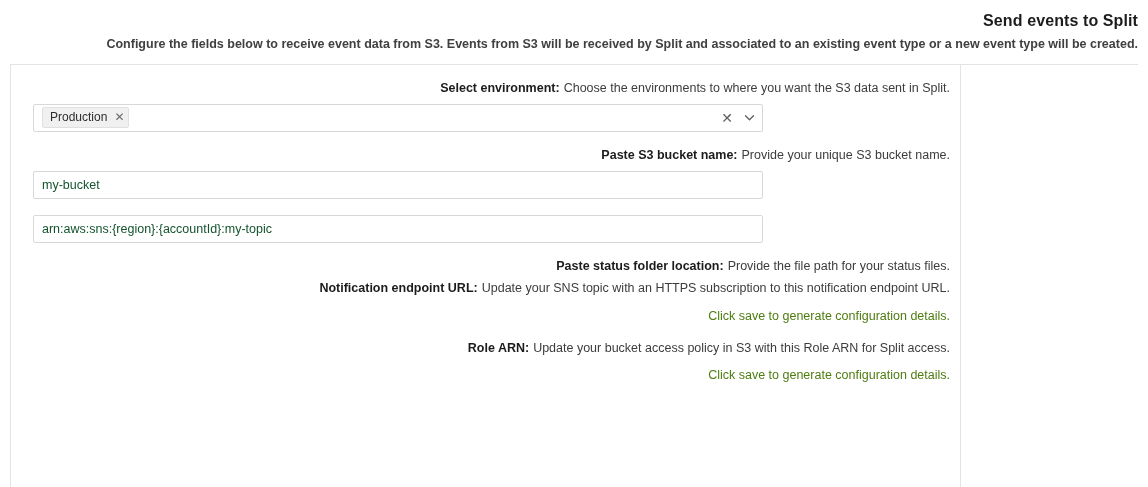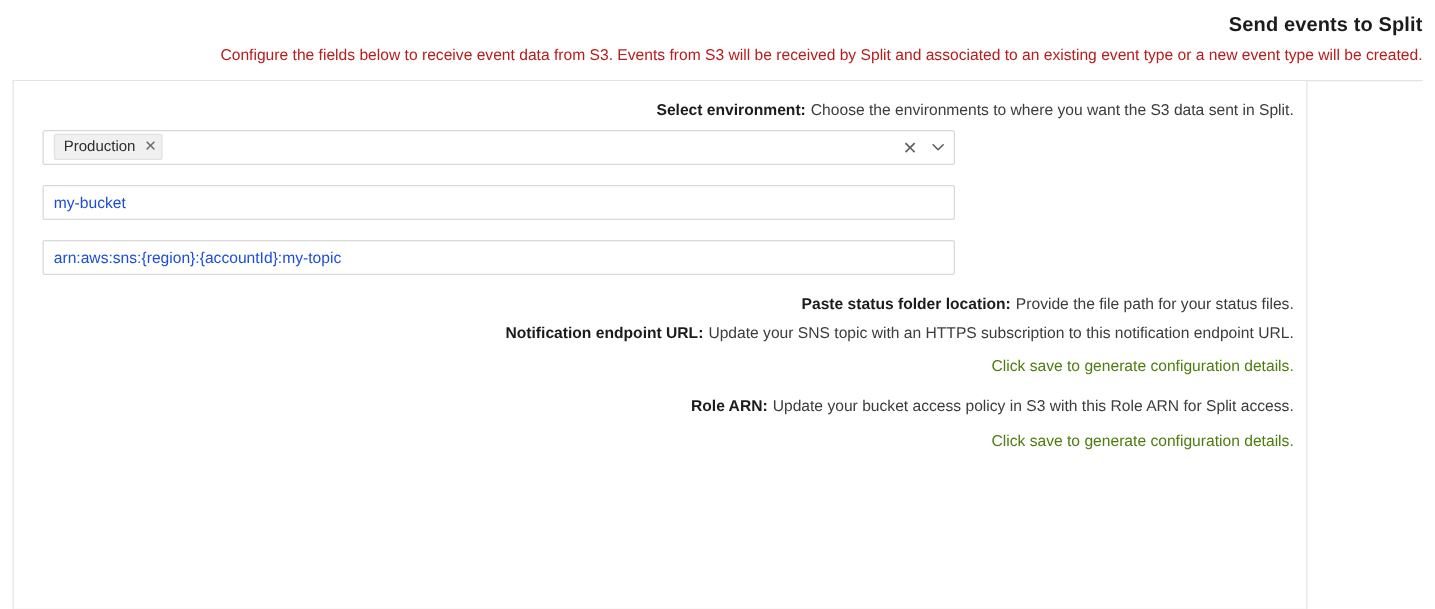--- a/index.html
+++ b/index.html
@@ -29,39 +29,40 @@
   }
   .page-title {
     font-size: 16px;
     font-weight: bold;
     color: #1c1c1c;
     margin: 0 0 6px 0;
     letter-spacing: 0.1px;
   }
   .page-subtitle {
     font-size: 12.5px;
-    color: #b91c1c;
+    color: #404040;
     margin: 0;
     line-height: 1.3;
+    font-weight: bold;
   }
 
   .divider {
     height: 1px;
     background: #e3e3e3;
     margin-top: 12px;
   }
 
   .card {
     border: 1px solid #e3e3e3;
     border-top: none;
     margin: 0 0 0 10px;
-    width: 1036px;
+    width: 951px;
     box-sizing: border-box;
     background: #ffffff;
-    padding: 16px 0 12px 0;
+    padding: 16px 0 12px 12px;
     height: 423px;
   }
 
   .field-block {
     padding: 0 10px;
     margin-bottom: 0;
   }
 
   .field-label-row {
     font-size: 12.5px;
@@ -85,21 +86,20 @@
     height: 28px;
     border: 1px solid #d8d8d8;
     border-radius: 2px;
     background: #ffffff;
     display: flex;
     align-items: center;
     padding: 0 8px;
     font-size: 12.5px;
     color: #2e2e2e;
     margin-bottom: 16px;
-    margin-left: 13px;
   }
 
   .multiselect {
     justify-content: space-between;
     padding-right: 6px;
   }
 
   .chip {
     display: inline-flex;
     align-items: center;
@@ -131,21 +131,21 @@
     line-height: 1;
     color: #5f5f5f;
     cursor: pointer;
   }
   .chevron {
     width: 13px;
     height: 13px;
     display: inline-block;
   }
 
-  .text-value { color: #1d4ed8; }
+  .text-value { color: #14532d; }
 
   .note-text {
     font-size: 12.5px;
     color: #4d7c0f;
     padding: 0 10px;
     margin-bottom: 18px;
   }
 
   .gap-small { margin-bottom: 12px; }
 </style>
@@ -176,20 +176,23 @@
           <span class="chevron">
             <svg width="13" height="13" viewBox="0 0 13 13" aria-hidden="true">
               <path d="M2.5 4.8 L6.5 8.8 L10.5 4.8" fill="none" stroke="#5f5f5f" stroke-width="1.3" stroke-linecap="round" stroke-linejoin="round"></path>
             </svg>
           </span>
         </span>
       </div>
     </div>
 
     <div class="field-block">
+      <div class="field-label-row">
+        <span class="field-label-strong">Paste S3 bucket name:</span><span class="field-label-desc">Provide your unique S3 bucket name.</span>
+      </div>
       <div class="input-box">
         <span class="text-value">my-bucket</span>
       </div>
     </div>
 
     <div class="field-block">
       <div class="input-box">
         <span class="text-value">arn:aws:sns:{region}:{accountId}:my-topic</span>
       </div>
     </div>

